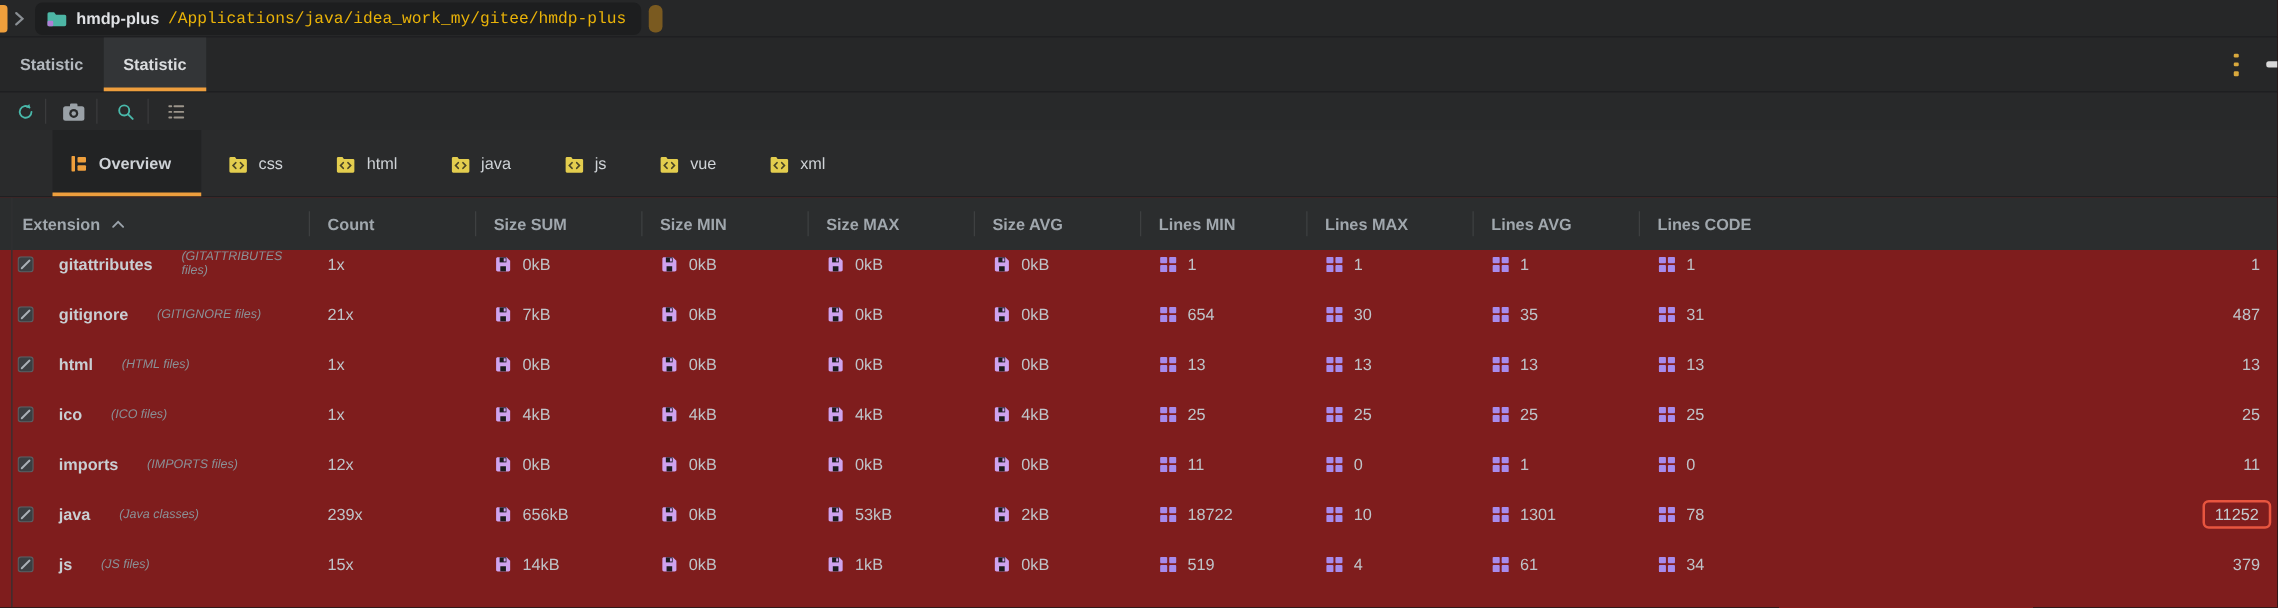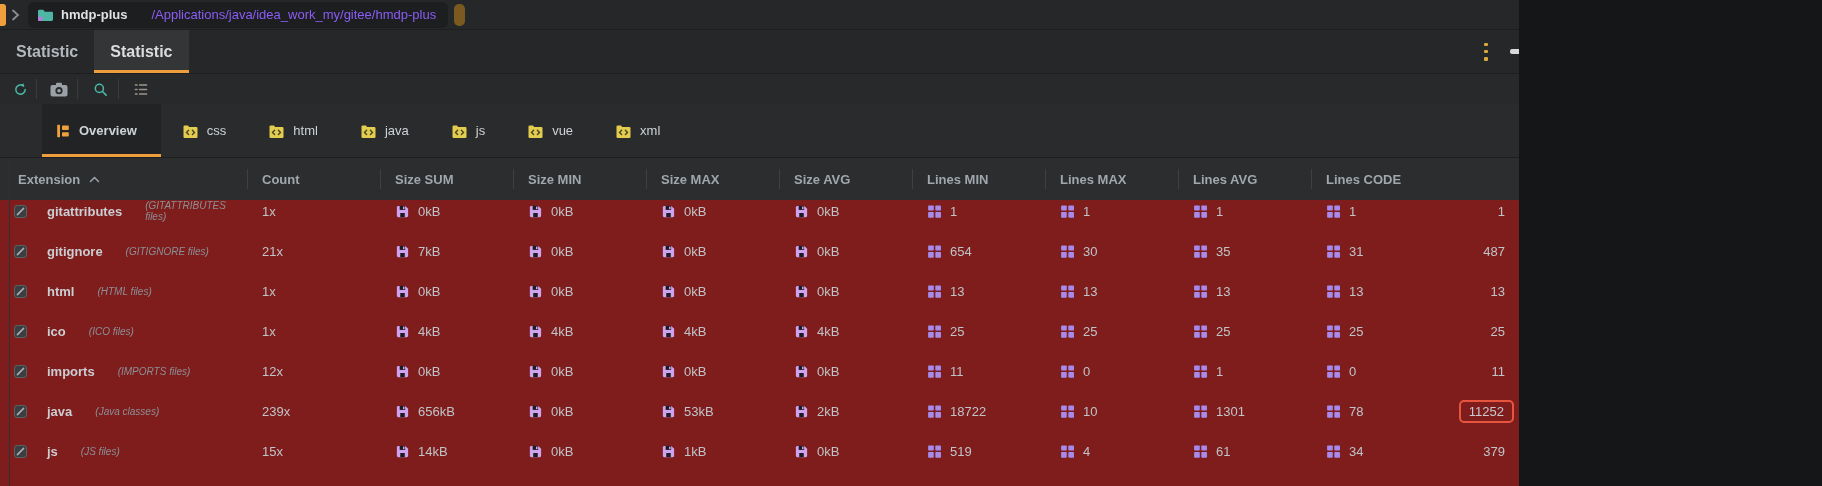--- a/index.html
+++ b/index.html
@@ -1,32 +1,32 @@
 <!DOCTYPE html>
 <html><head>
 <meta charset="utf-8">
 <style>
   html,body{margin:0;padding:0;background:#151617;}
-  .app{position:relative;width:1519px;height:486px;overflow:hidden;
+  .app{position:relative;width:1822px;height:486px;overflow:hidden;
        font-family:"Liberation Sans","DejaVu Sans",sans-serif;color:#bfc4c9;
        background:#1b1c1d;-webkit-font-smoothing:antialiased;}
   
   .crumb-bar{position:absolute;left:0;top:0;width:100%;height:30px;background:#262728;
              border-bottom:1px solid #1d1e1f;display:flex;align-items:center;box-sizing:border-box;}
   .accent{position:absolute;left:0;top:4px;width:6px;height:22px;background:#ef9f3c;border-radius:0 3px 3px 0;}
   .crumb-chevron{margin-left:11px;display:flex;align-items:center;}
   .crumb-pill{margin-left:8px;height:26px;display:flex;align-items:center;background:#1d1e1f;
               border-radius:6px;padding:0 12px 0 9px;}
   .proj{font-weight:bold;color:#dfe1e4;font-size:13px;margin-left:7px;}
-  .path{color:#8b5cf6;font-size:13px;margin-left:24px;}
+  .path{color:#eab308;font-size:13px;margin-left:7px;font-family:Liberation Mono, monospace;}
   .caret-pill{margin-left:6px;width:11px;height:22px;border-radius:5px;background:#7a5a20;}
   
   .tab-bar{position:absolute;left:0;top:30px;width:100%;height:44px;background:#262728;
            border-bottom:1px solid #1d1e1f;display:flex;align-items:stretch;box-sizing:border-box;}
-  .etab{display:flex;align-items:center;padding:0 16px;font-size:16px;font-weight:bold;color:#b3b8bd;position:relative;}
+  .etab{display:flex;align-items:center;padding:0 16px;font-size:13px;font-weight:bold;color:#b3b8bd;position:relative;}
   .etab.active{background:#333537;color:#dadcde;}
   .etab.active::after{content:"";position:absolute;left:0;right:0;bottom:0;height:3px;background:#ee9e3d;}
   .tab-actions{position:absolute;right:0;top:0;height:100%;display:flex;align-items:center;}
   .kebab{width:4px;height:18px;display:flex;flex-direction:column;justify-content:space-between;margin-right:22px;}
   .kebab i{width:3.5px;height:3.5px;background:#d9a93d;border-radius:1px;}
   .mini-dash{width:14px;height:5px;background:#d9d9d9;border-radius:2px;margin-right:-5px;}
   
   .toolbar{position:absolute;left:0;top:74px;width:100%;height:30px;background:#28292a;
            display:flex;align-items:center;padding-left:8px;box-sizing:border-box;}
   .tbtn{display:flex;align-items:center;justify-content:center;width:24px;height:20px;}

